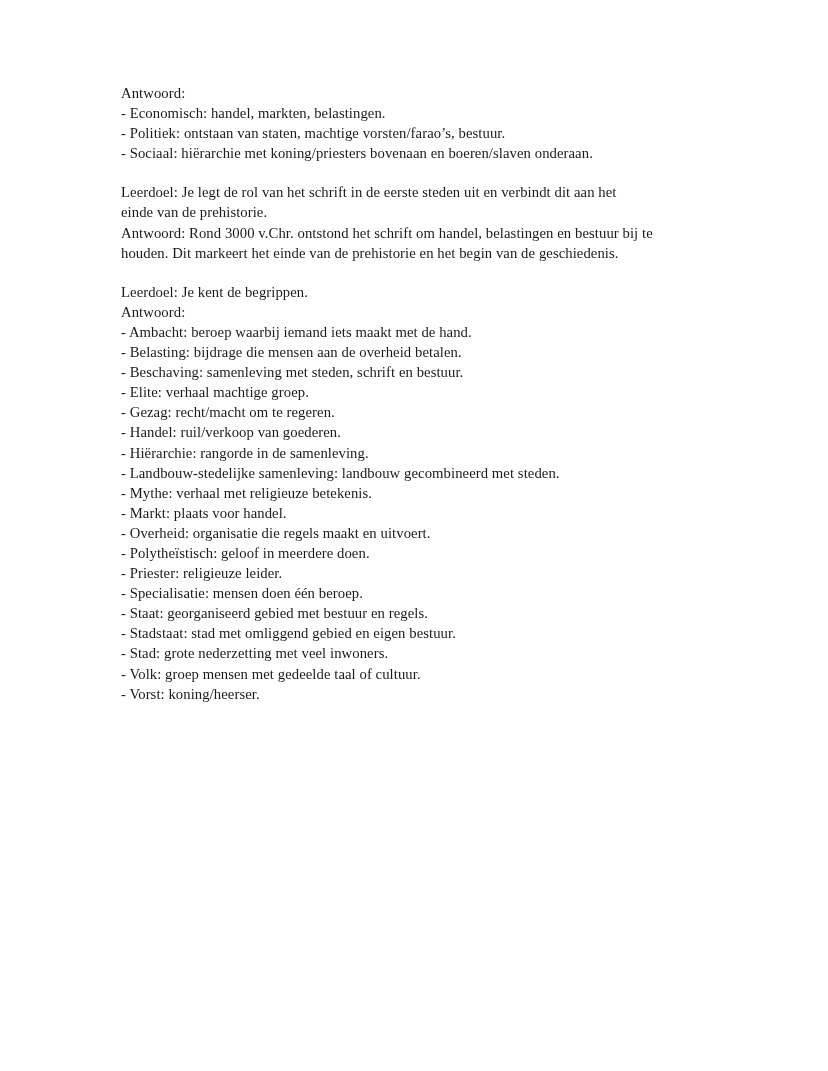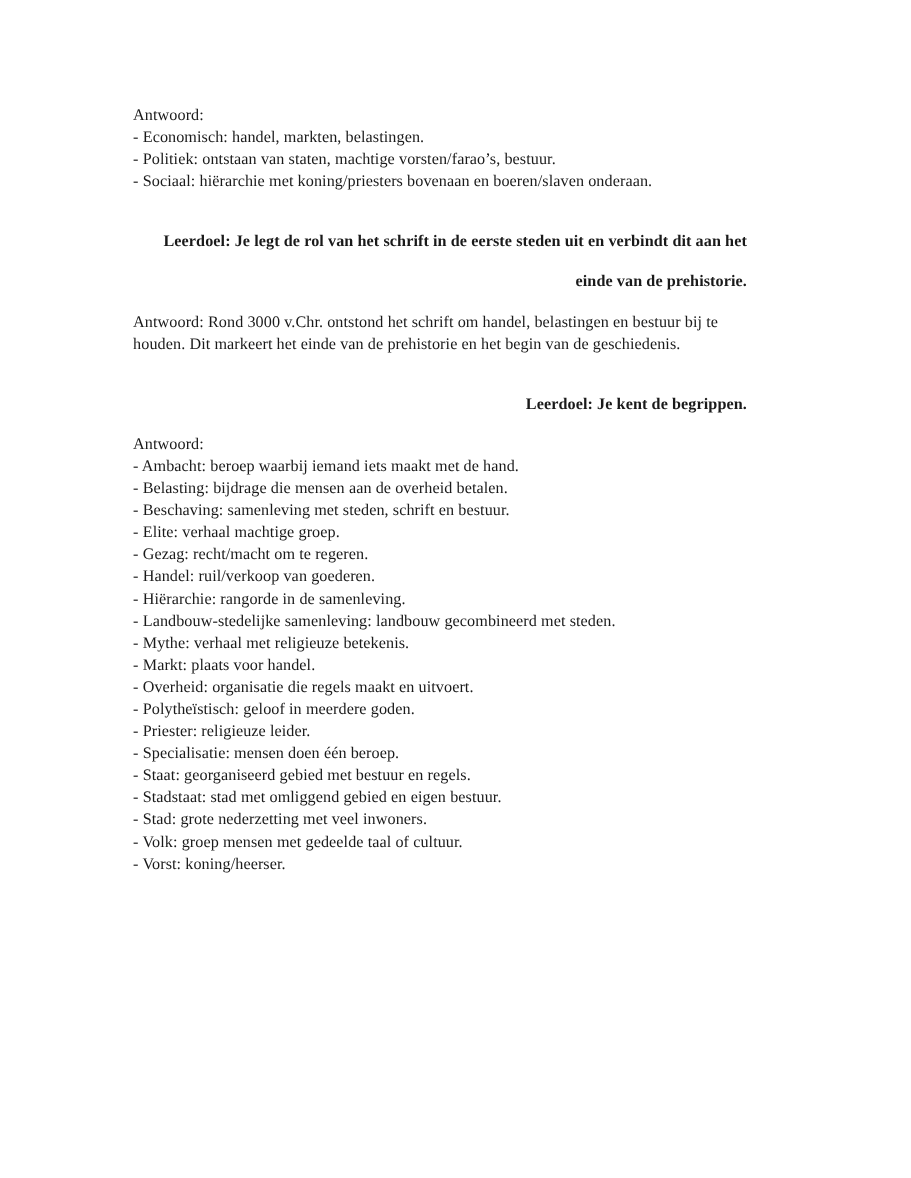--- a/index.html
+++ b/index.html
@@ -21,21 +21,21 @@
     position: relative;
     width: 828px;
     height: 1071px;
     background: #ffffff;
     box-sizing: border-box;
   }
 
   .content {
     position: absolute;
     left: 121px;
-    top: 95px;
+    top: 83px;
     width: 574px;
   }
 
   .block {
     margin: 0;
     padding: 0;
   }
 
   .gap {
     height: 19px;
@@ -45,24 +45,23 @@
     font-size: 14.7px;
     line-height: 20.1px;
     letter-spacing: 0.005em;
     white-space: normal;
     margin: 0;
   }
 
   .heading {
     font-size: 14.7px;
     line-height: 20.1px;
-    font-weight: bold;
-    margin: 16px;
+    font-weight: normal;
+    margin: 0;
     letter-spacing: 0.005em;
-    text-align: right;
   }
 
   .list {
     list-style: none;
     margin: 0;
     padding: 0;
   }
 
   .list li {
     font-size: 14.7px;
@@ -106,21 +105,21 @@
         <li>- Belasting: bijdrage die mensen aan de overheid betalen.</li>
         <li>- Beschaving: samenleving met steden, schrift en bestuur.</li>
         <li>- Elite: verhaal machtige groep.</li>
         <li>- Gezag: recht/macht om te regeren.</li>
         <li>- Handel: ruil/verkoop van goederen.</li>
         <li>- Hiërarchie: rangorde in de samenleving.</li>
         <li>- Landbouw-stedelijke samenleving: landbouw gecombineerd met steden.</li>
         <li>- Mythe: verhaal met religieuze betekenis.</li>
         <li>- Markt: plaats voor handel.</li>
         <li>- Overheid: organisatie die regels maakt en uitvoert.</li>
-        <li>- Polytheïstisch: geloof in meerdere goden.</li>
+        <li>- Polytheïstisch: geloof in meerdere doen.</li>
         <li>- Priester: religieuze leider.</li>
         <li>- Specialisatie: mensen doen één beroep.</li>
         <li>- Staat: georganiseerd gebied met bestuur en regels.</li>
         <li>- Stadstaat: stad met omliggend gebied en eigen bestuur.</li>
         <li>- Stad: grote nederzetting met veel inwoners.</li>
         <li>- Volk: groep mensen met gedeelde taal of cultuur.</li>
         <li>- Vorst: koning/heerser.</li>
       </ul>
     </div>
 

